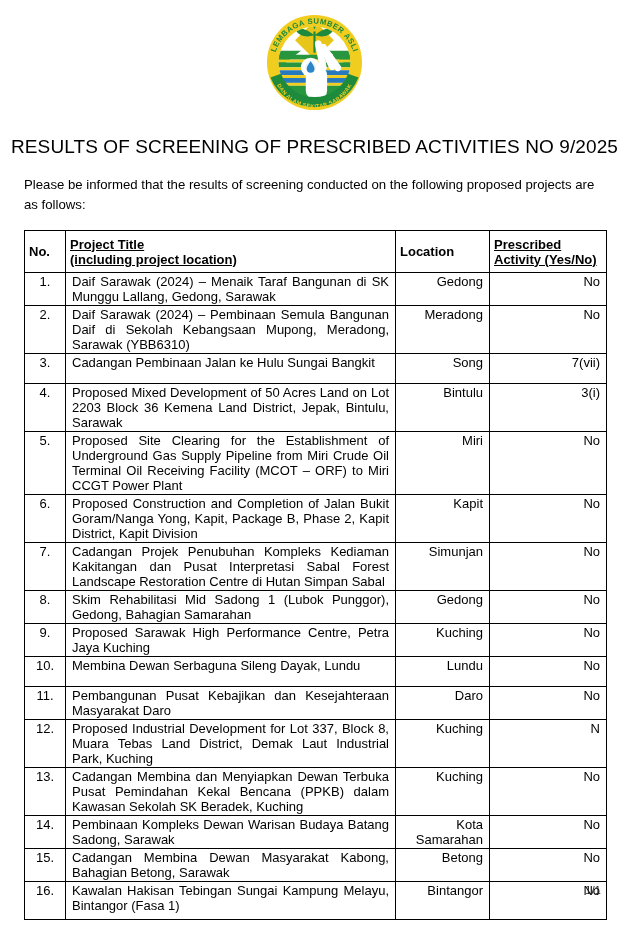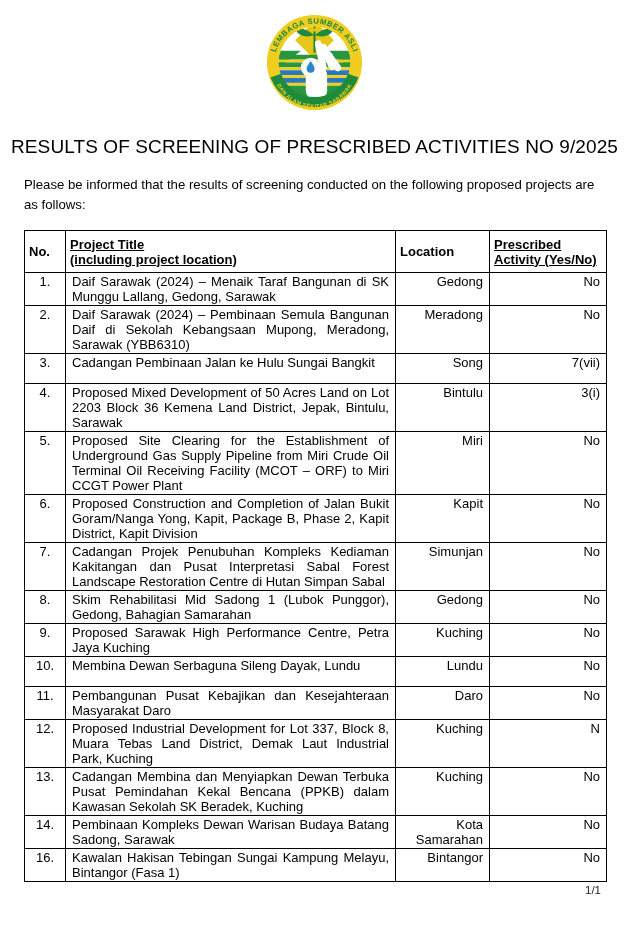--- a/index.html
+++ b/index.html
@@ -255,20 +255,26 @@
       <td class="cell-pa">No</td>
     </tr>
 
     <tr>
       <td class="cell-no">14.</td>
       <td class="cell-title">Pembinaan Kompleks Dewan Warisan Budaya Batang Sadong, Sarawak</td>
       <td class="cell-loc">Kota Samarahan</td>
       <td class="cell-pa">No</td>
     </tr>
 
+    <tr>
+      <td class="cell-no">15.</td>
+      <td class="cell-title">Cadangan Membina Dewan Masyarakat Kabong, Bahagian Betong, Sarawak</td>
+      <td class="cell-loc">Betong</td>
+      <td class="cell-pa">No</td>
+    </tr>
 
     <tr>
       <td class="cell-no">16.</td>
       <td class="cell-title">Kawalan Hakisan Tebingan Sungai Kampung Melayu, Bintangor (Fasa 1)</td>
       <td class="cell-loc">Bintangor</td>
       <td class="cell-pa">No</td>
     </tr>
   </tbody>
   </table>
 

